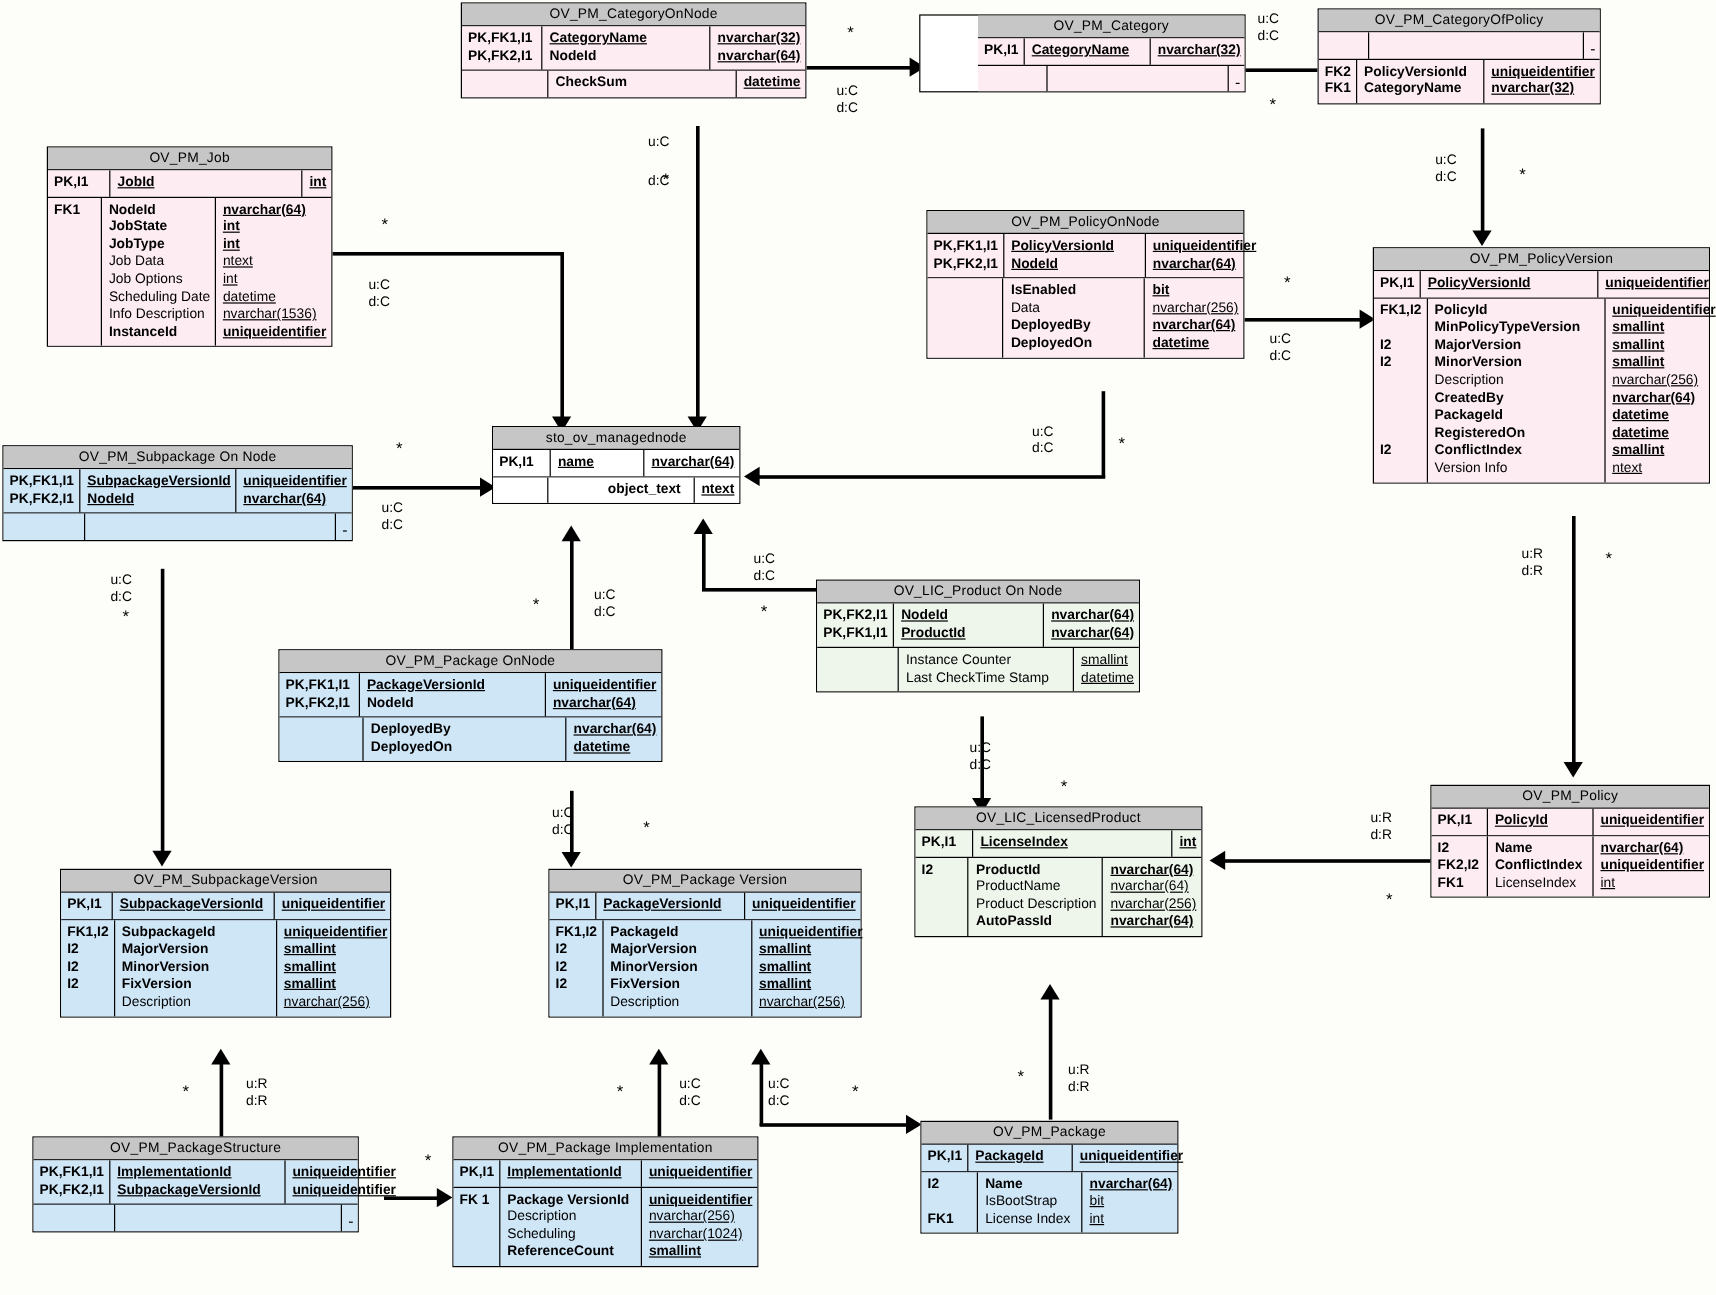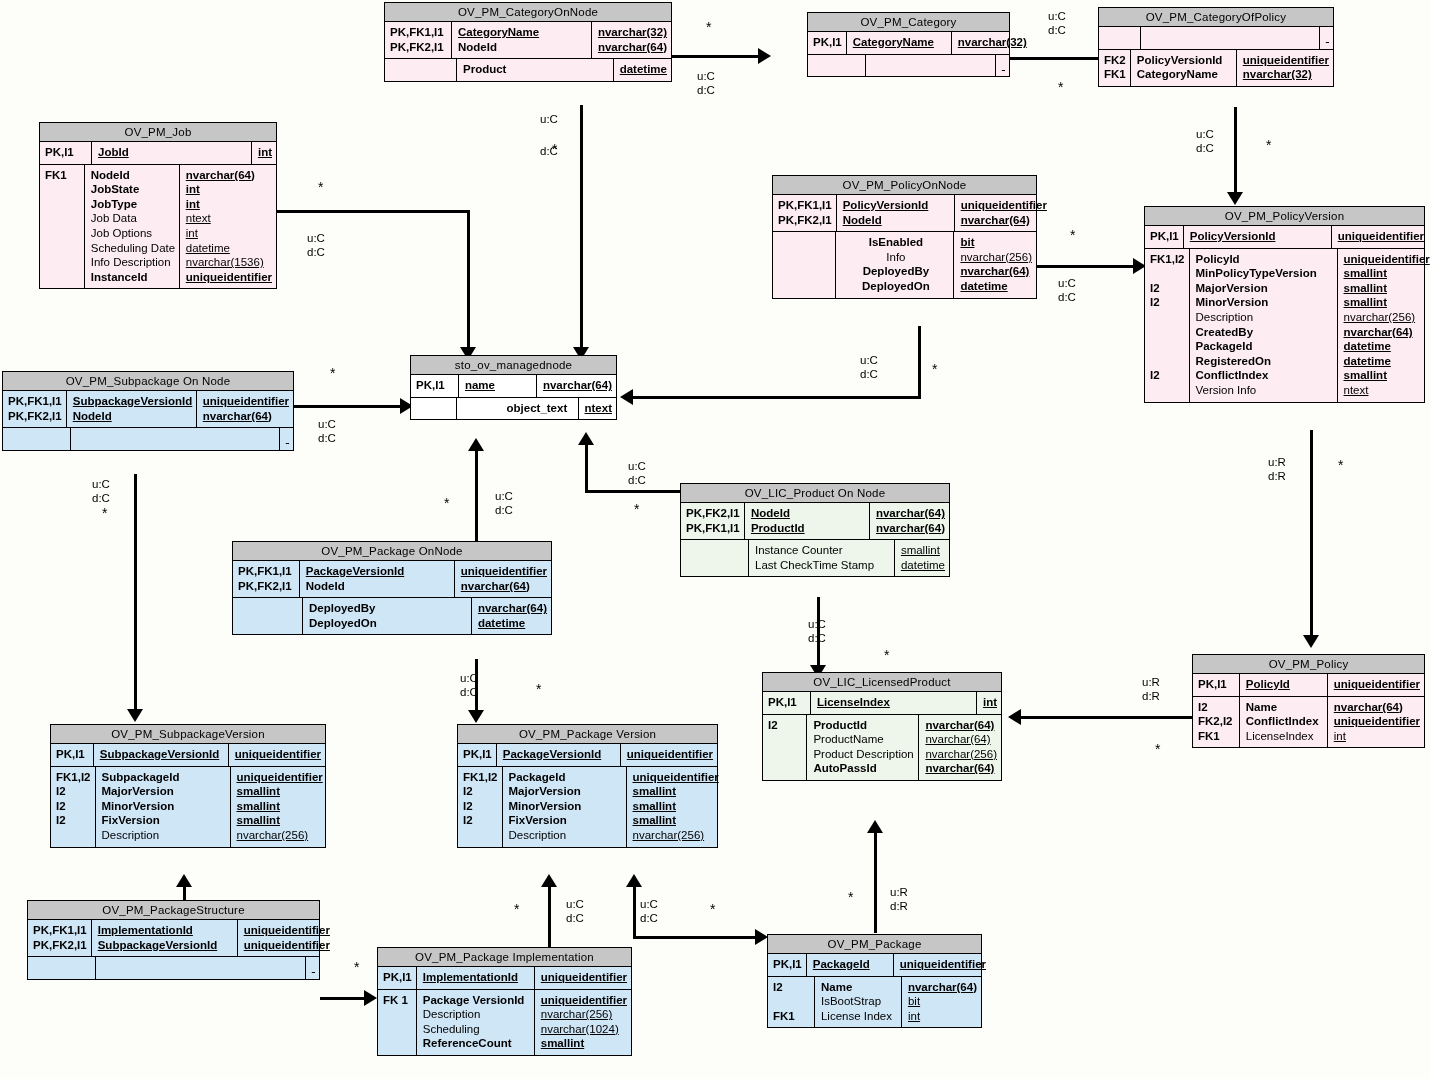--- a/index.html
+++ b/index.html
@@ -195,28 +195,28 @@
         <div class="col-type">
           <div class="row-line b">nvarchar(32)</div>
           <div class="row-line b">nvarchar(64)</div>
         </div>
       </div>
       <div class="sect">
         <div class="col-key" style="width: 72px;">
           <div class="row-line b" style="text-decoration: none;">&nbsp;</div>
         </div>
         <div class="col-name" style="min-width: 140px;">
-          <div class="row-line b">Product</div>
+          <div class="row-line b">CheckSum</div>
         </div>
         <div class="col-type">
           <div class="row-line b">datetime</div>
         </div>
       </div>
     </div>
-  <div class="entity pal-pink" id="e-category" style="left:807px;top:12px;width:203px;">
+  <div class="entity pal-pink" id="e-category" style="left:766px;top:12px;width:272px;padding-left:48px;">
       <div class="ent-title">OV_PM_Category</div>
       <div class="sect">
         <div class="col-key" style="width: 58px;">
           <div class="row-line b">PK,I1</div>
         </div>
         <div class="col-name" style="min-width: 105px;">
           <div class="row-line b u">CategoryName</div>
         </div>
         <div class="col-type">
           <div class="row-line b">nvarchar(32)</div>
@@ -324,23 +324,23 @@
           <div class="row-line b">nvarchar(64)</div>
         </div>
       </div>
       <div class="sect">
         <div class="col-key" style="width: 68px;">
           <div class="row-line b" style="text-decoration: none;">&nbsp;</div>
           <div class="row-line b" style="text-decoration: none;">&nbsp;</div>
           <div class="row-line b" style="text-decoration: none;">&nbsp;</div>
           <div class="row-line b" style="text-decoration: none;">&nbsp;</div>
         </div>
-        <div class="col-name" style="min-width: 118px; text-align: center;">
+        <div class="col-name" style="min-width: 118px;">
           <div class="row-line b">IsEnabled</div>
-          <div class="row-line">Info</div>
+          <div class="row-line">Data</div>
           <div class="row-line b">DeployedBy</div>
           <div class="row-line b">DeployedOn</div>
         </div>
         <div class="col-type">
           <div class="row-line b">bit</div>
           <div class="row-line">nvarchar(256)</div>
           <div class="row-line b">nvarchar(64)</div>
           <div class="row-line b">datetime</div>
         </div>
       </div>
@@ -644,21 +644,21 @@
         </div>
         <div class="col-type">
           <div class="row-line b">uniqueidentifier</div>
           <div class="row-line b">smallint</div>
           <div class="row-line b">smallint</div>
           <div class="row-line b">smallint</div>
           <div class="row-line">nvarchar(256)</div>
         </div>
       </div>
     </div>
-  <div class="entity pal-blue" id="e-packagestructure" style="left:27px;top:900px;width:293px;">
+  <div class="entity pal-blue" id="e-packagestructure" style="left:27px;top:947px;width:272px;">
       <div class="ent-title">OV_PM_PackageStructure</div>
       <div class="sect">
         <div class="col-key" style="width: 68px;">
           <div class="row-line b">PK,FK1,I1</div>
           <div class="row-line b">PK,FK2,I1</div>
         </div>
         <div class="col-name" style="min-width: 146px;">
           <div class="row-line b u">ImplementationId</div>
           <div class="row-line b u">SubpackageVersionId</div>
         </div>

